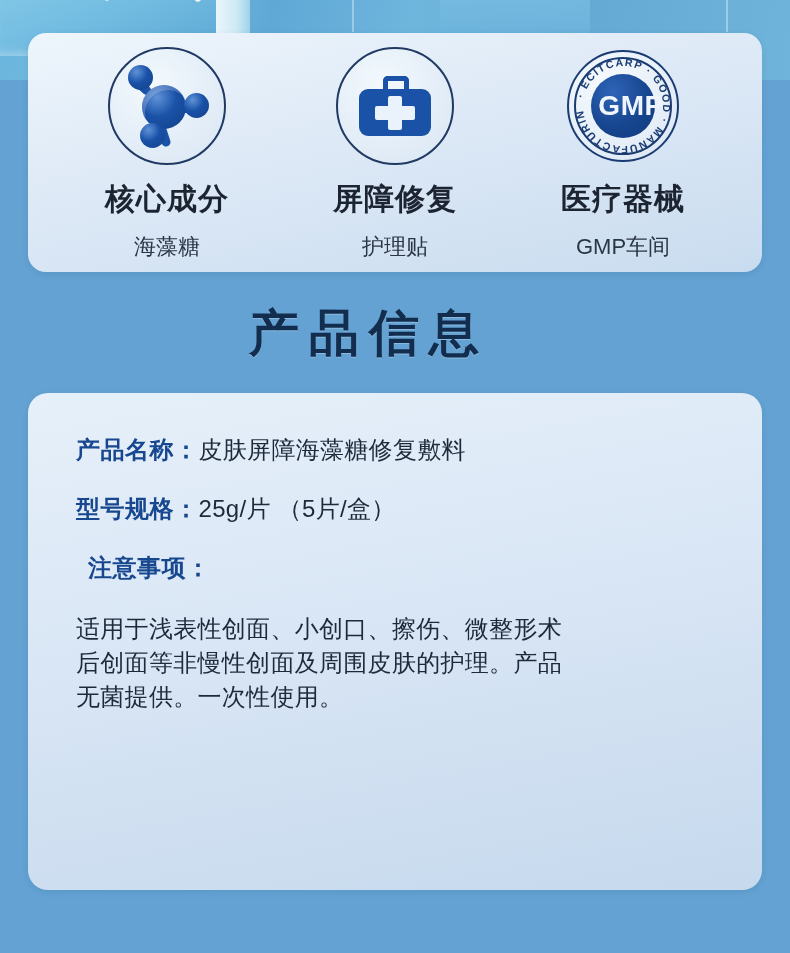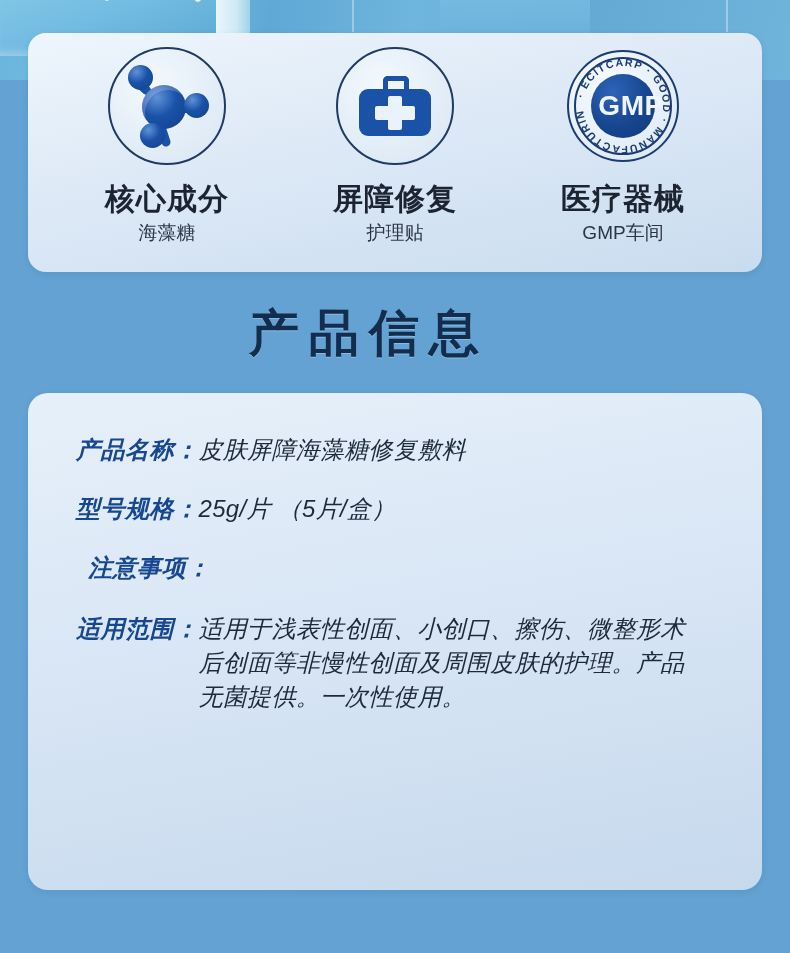--- a/index.html
+++ b/index.html
@@ -77,22 +77,22 @@
     position:relative;
     background:radial-gradient(circle at 38% 32%, #f3f9fd 0%, #e4eef8 55%, #d7e5f3 100%);
   }
   .icon-ring.no-ring{ border:none; background:transparent; }
   .feature-title{
     margin-top:14px;
     font-size:30px; font-weight:bold; letter-spacing:1px;
     color:#1b2430;
   }
   .feature-sub{
-    margin-top:0;
-    font-size:19px; color:#2b3644;
+    margin-top:12px;
+    font-size:22px; color:#2b3644;
   }
 
   
   .molecule{ position:relative; width:86px; height:86px; }
   .molecule .bond{
     position:absolute; background:#1a52a8; height:9px; border-radius:5px;
     transform-origin:left center;
   }
   .molecule .atom{
     position:absolute; border-radius:50%;
@@ -151,21 +151,20 @@
     color:#132d4f;
     text-shadow:0 1px 0 rgba(255,255,255,.25);
   }
 
   
   #info-card{
     left:28px; top:393px; width:734px; height:497px;
     padding:40px 30px 16px 48px;
     border-radius:20px;
     background:linear-gradient(170deg,#e6f0fa 0%,#d9e6f5 45%,#c6d9ed 100%);
-    font-style:italic;
   }
   .info-row{
     display:flex; align-items:flex-start;
     margin-bottom:25px;
   }
   .info-label{
     flex:0 0 auto;
     font-size:24px; font-weight:bold; color:#17478f;
     letter-spacing:.5px;
     white-space:nowrap;
@@ -261,17 +260,16 @@
   <div class="info-row">
     <div class="info-label">型号规格：</div>
     <div class="info-value">25g/片 （5片/盒）</div>
   </div>
 
   <div class="info-row notes">
     <div class="info-label">注意事项：</div>
   </div>
 
   <div class="info-row scope">
-    <div class="info-label">适用范围：</div>
     <div class="info-value">适用于浅表性创面、小创口、擦伤、微整形术后创面等非慢性创面及周围皮肤的护理。产品无菌提供。一次性使用。</div>
   </div>
 
 </div>
 
 </body></html>

